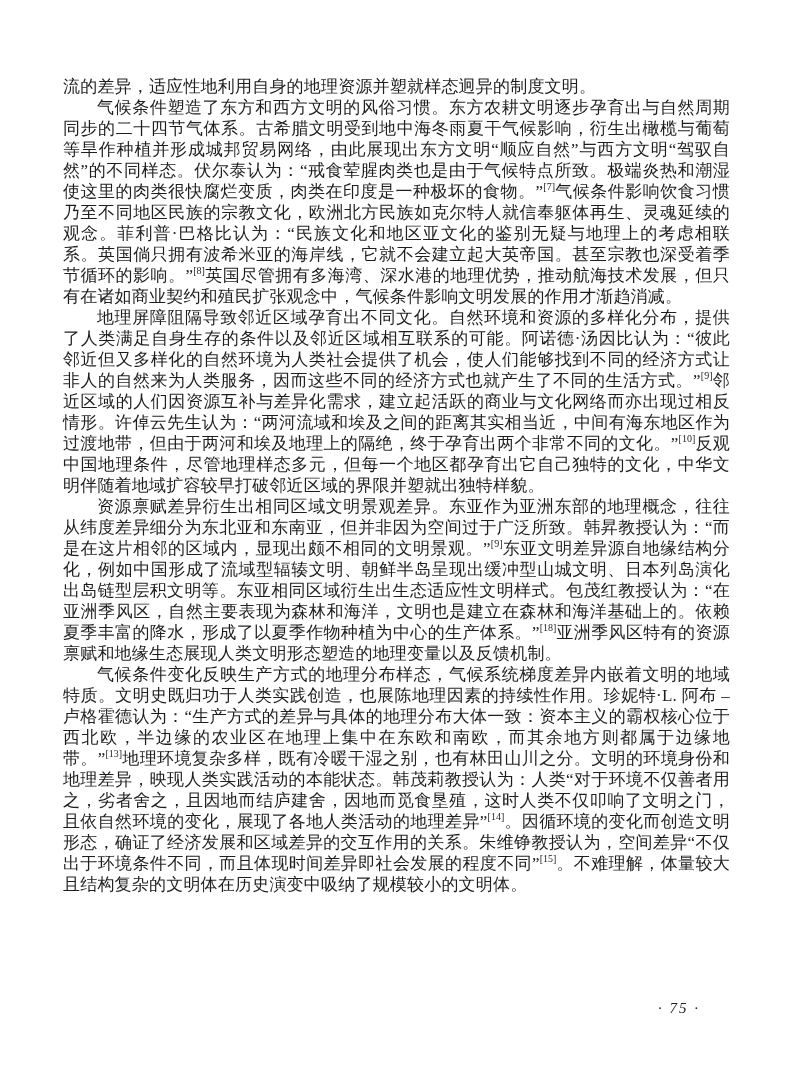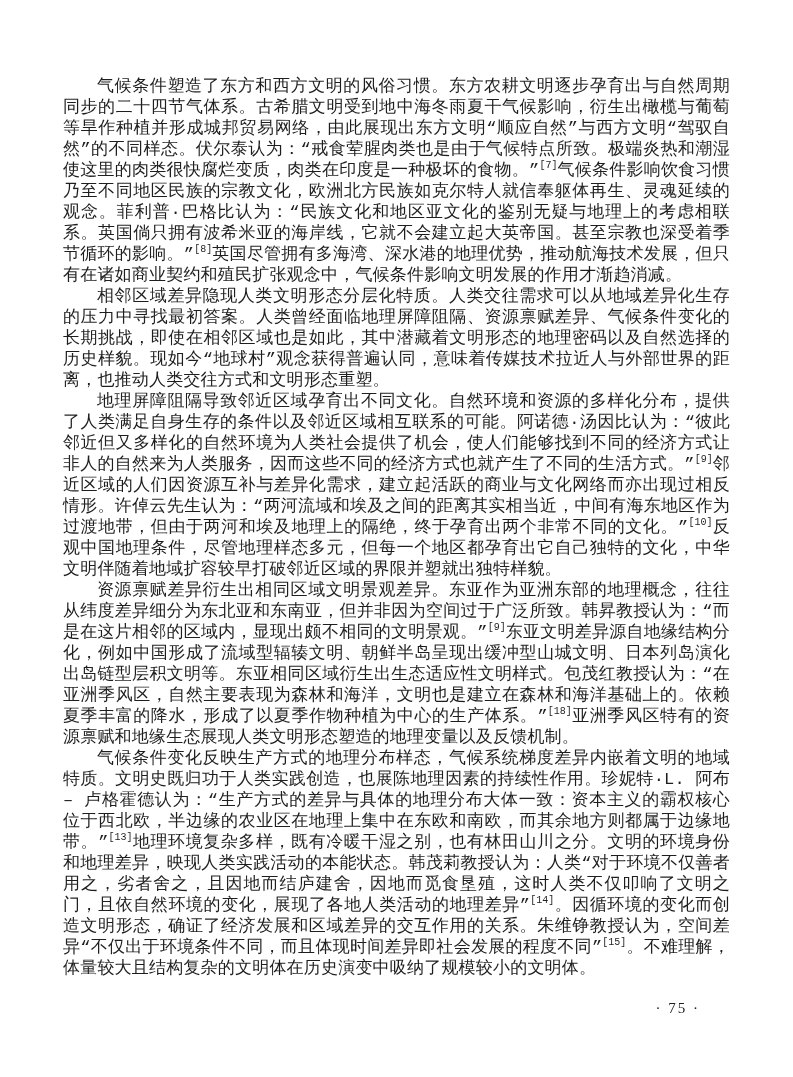--- a/index.html
+++ b/index.html
@@ -27,44 +27,44 @@
     text-align: justify;
     text-justify: inter-ideograph;
     letter-spacing: 0.2px;
   }
   .article p.para {
     margin: 0;
     padding: 0;
   }
   .article p.para.indent {
     text-indent: 2em;
-    font-family: Liberation Mono, monospace;
   }
   sup.cite {
     font-size: 10px;
     line-height: 0;
     vertical-align: super;
     letter-spacing: 0;
   }
   .page-number {
     position: absolute;
     top: 1000px;
     right: 93px;
     font-size: 15px;
     color: #1e1e1e;
     font-family: "Liberation Serif", "DejaVu Serif", serif;
     letter-spacing: 2px;
+    font-style: italic;
   }
 </style>
 </head>
 <body>
 
 <div class="page">
   <div class="article">
+      <p class="para">流的差异，适应性地利用自身的地理资源并塑就样态迥异的制度文明。</p>
       <p class="para indent">气候条件塑造了东方和西方文明的风俗习惯。东方农耕文明逐步孕育出与自然周期同步的二十四节气体系。古希腊文明受到地中海冬雨夏干气候影响，衍生出橄榄与葡萄等旱作种植并形成城邦贸易网络，由此展现出东方文明“顺应自然”与西方文明“驾驭自然”的不同样态。伏尔泰认为：“戒食荤腥肉类也是由于气候特点所致。极端炎热和潮湿使这里的肉类很快腐烂变质，肉类在印度是一种极坏的食物。”<sup class="cite">[7]</sup>气候条件影响饮食习惯乃至不同地区民族的宗教文化，欧洲北方民族如克尔特人就信奉躯体再生、灵魂延续的观念。菲利普·巴格比认为：“民族文化和地区亚文化的鉴别无疑与地理上的考虑相联系。英国倘只拥有波希米亚的海岸线，它就不会建立起大英帝国。甚至宗教也深受着季节循环的影响。”<sup class="cite">[8]</sup>英国尽管拥有多海湾、深水港的地理优势，推动航海技术发展，但只有在诸如商业契约和殖民扩张观念中，气候条件影响文明发展的作用才渐趋消减。</p>
-      <p class="para indent">相邻区域差异隐现人类文明形态分层化特质。人类交往需求可以从地域差异化生存的压力中寻找最初答案。人类曾经面临地理屏障阻隔、资源禀赋差异、气候条件变化的长期挑战，即使在相邻区域也是如此，其中潜藏着文明形态的地理密码以及自然选择的历史样貌。现如今“地球村”观念获得普遍认同，意味着传媒技术拉近人与外部世界的距离，也推动人类交往方式和文明形态重塑。</p>
       <p class="para indent">地理屏障阻隔导致邻近区域孕育出不同文化。自然环境和资源的多样化分布，提供了人类满足自身生存的条件以及邻近区域相互联系的可能。阿诺德·汤因比认为：“彼此邻近但又多样化的自然环境为人类社会提供了机会，使人们能够找到不同的经济方式让非人的自然来为人类服务，因而这些不同的经济方式也就产生了不同的生活方式。”<sup class="cite">[9]</sup>邻近区域的人们因资源互补与差异化需求，建立起活跃的商业与文化网络而亦出现过相反情形。许倬云先生认为：“两河流域和埃及之间的距离其实相当近，中间有海东地区作为过渡地带，但由于两河和埃及地理上的隔绝，终于孕育出两个非常不同的文化。”<sup class="cite">[10]</sup>反观中国地理条件，尽管地理样态多元，但每一个地区都孕育出它自己独特的文化，中华文明伴随着地域扩容较早打破邻近区域的界限并塑就出独特样貌。</p>
       <p class="para indent">资源禀赋差异衍生出相同区域文明景观差异。东亚作为亚洲东部的地理概念，往往从纬度差异细分为东北亚和东南亚，但并非因为空间过于广泛所致。韩昇教授认为：“而是在这片相邻的区域内，显现出颇不相同的文明景观。”<sup class="cite">[9]</sup>东亚文明差异源自地缘结构分化，例如中国形成了流域型辐辏文明、朝鲜半岛呈现出缓冲型山城文明、日本列岛演化出岛链型层积文明等。东亚相同区域衍生出生态适应性文明样式。包茂红教授认为：“在亚洲季风区，自然主要表现为森林和海洋，文明也是建立在森林和海洋基础上的。依赖夏季丰富的降水，形成了以夏季作物种植为中心的生产体系。”<sup class="cite">[18]</sup>亚洲季风区特有的资源禀赋和地缘生态展现人类文明形态塑造的地理变量以及反馈机制。</p>
       <p class="para indent">气候条件变化反映生产方式的地理分布样态，气候系统梯度差异内嵌着文明的地域特质。文明史既归功于人类实践创造，也展陈地理因素的持续性作用。珍妮特·L. 阿布 – 卢格霍德认为：“生产方式的差异与具体的地理分布大体一致：资本主义的霸权核心位于西北欧，半边缘的农业区在地理上集中在东欧和南欧，而其余地方则都属于边缘地带。”<sup class="cite">[13]</sup>地理环境复杂多样，既有冷暖干湿之别，也有林田山川之分。文明的环境身份和地理差异，映现人类实践活动的本能状态。韩茂莉教授认为：人类“对于环境不仅善者用之，劣者舍之，且因地而结庐建舍，因地而觅食垦殖，这时人类不仅叩响了文明之门，且依自然环境的变化，展现了各地人类活动的地理差异”<sup class="cite">[14]</sup>。因循环境的变化而创造文明形态，确证了经济发展和区域差异的交互作用的关系。朱维铮教授认为，空间差异“不仅出于环境条件不同，而且体现时间差异即社会发展的程度不同”<sup class="cite">[15]</sup>。不难理解，体量较大且结构复杂的文明体在历史演变中吸纳了规模较小的文明体。</p>
     </div>
 </div>
 
 <div class="page-number">· 75 ·</div>
 
 </body></html>

